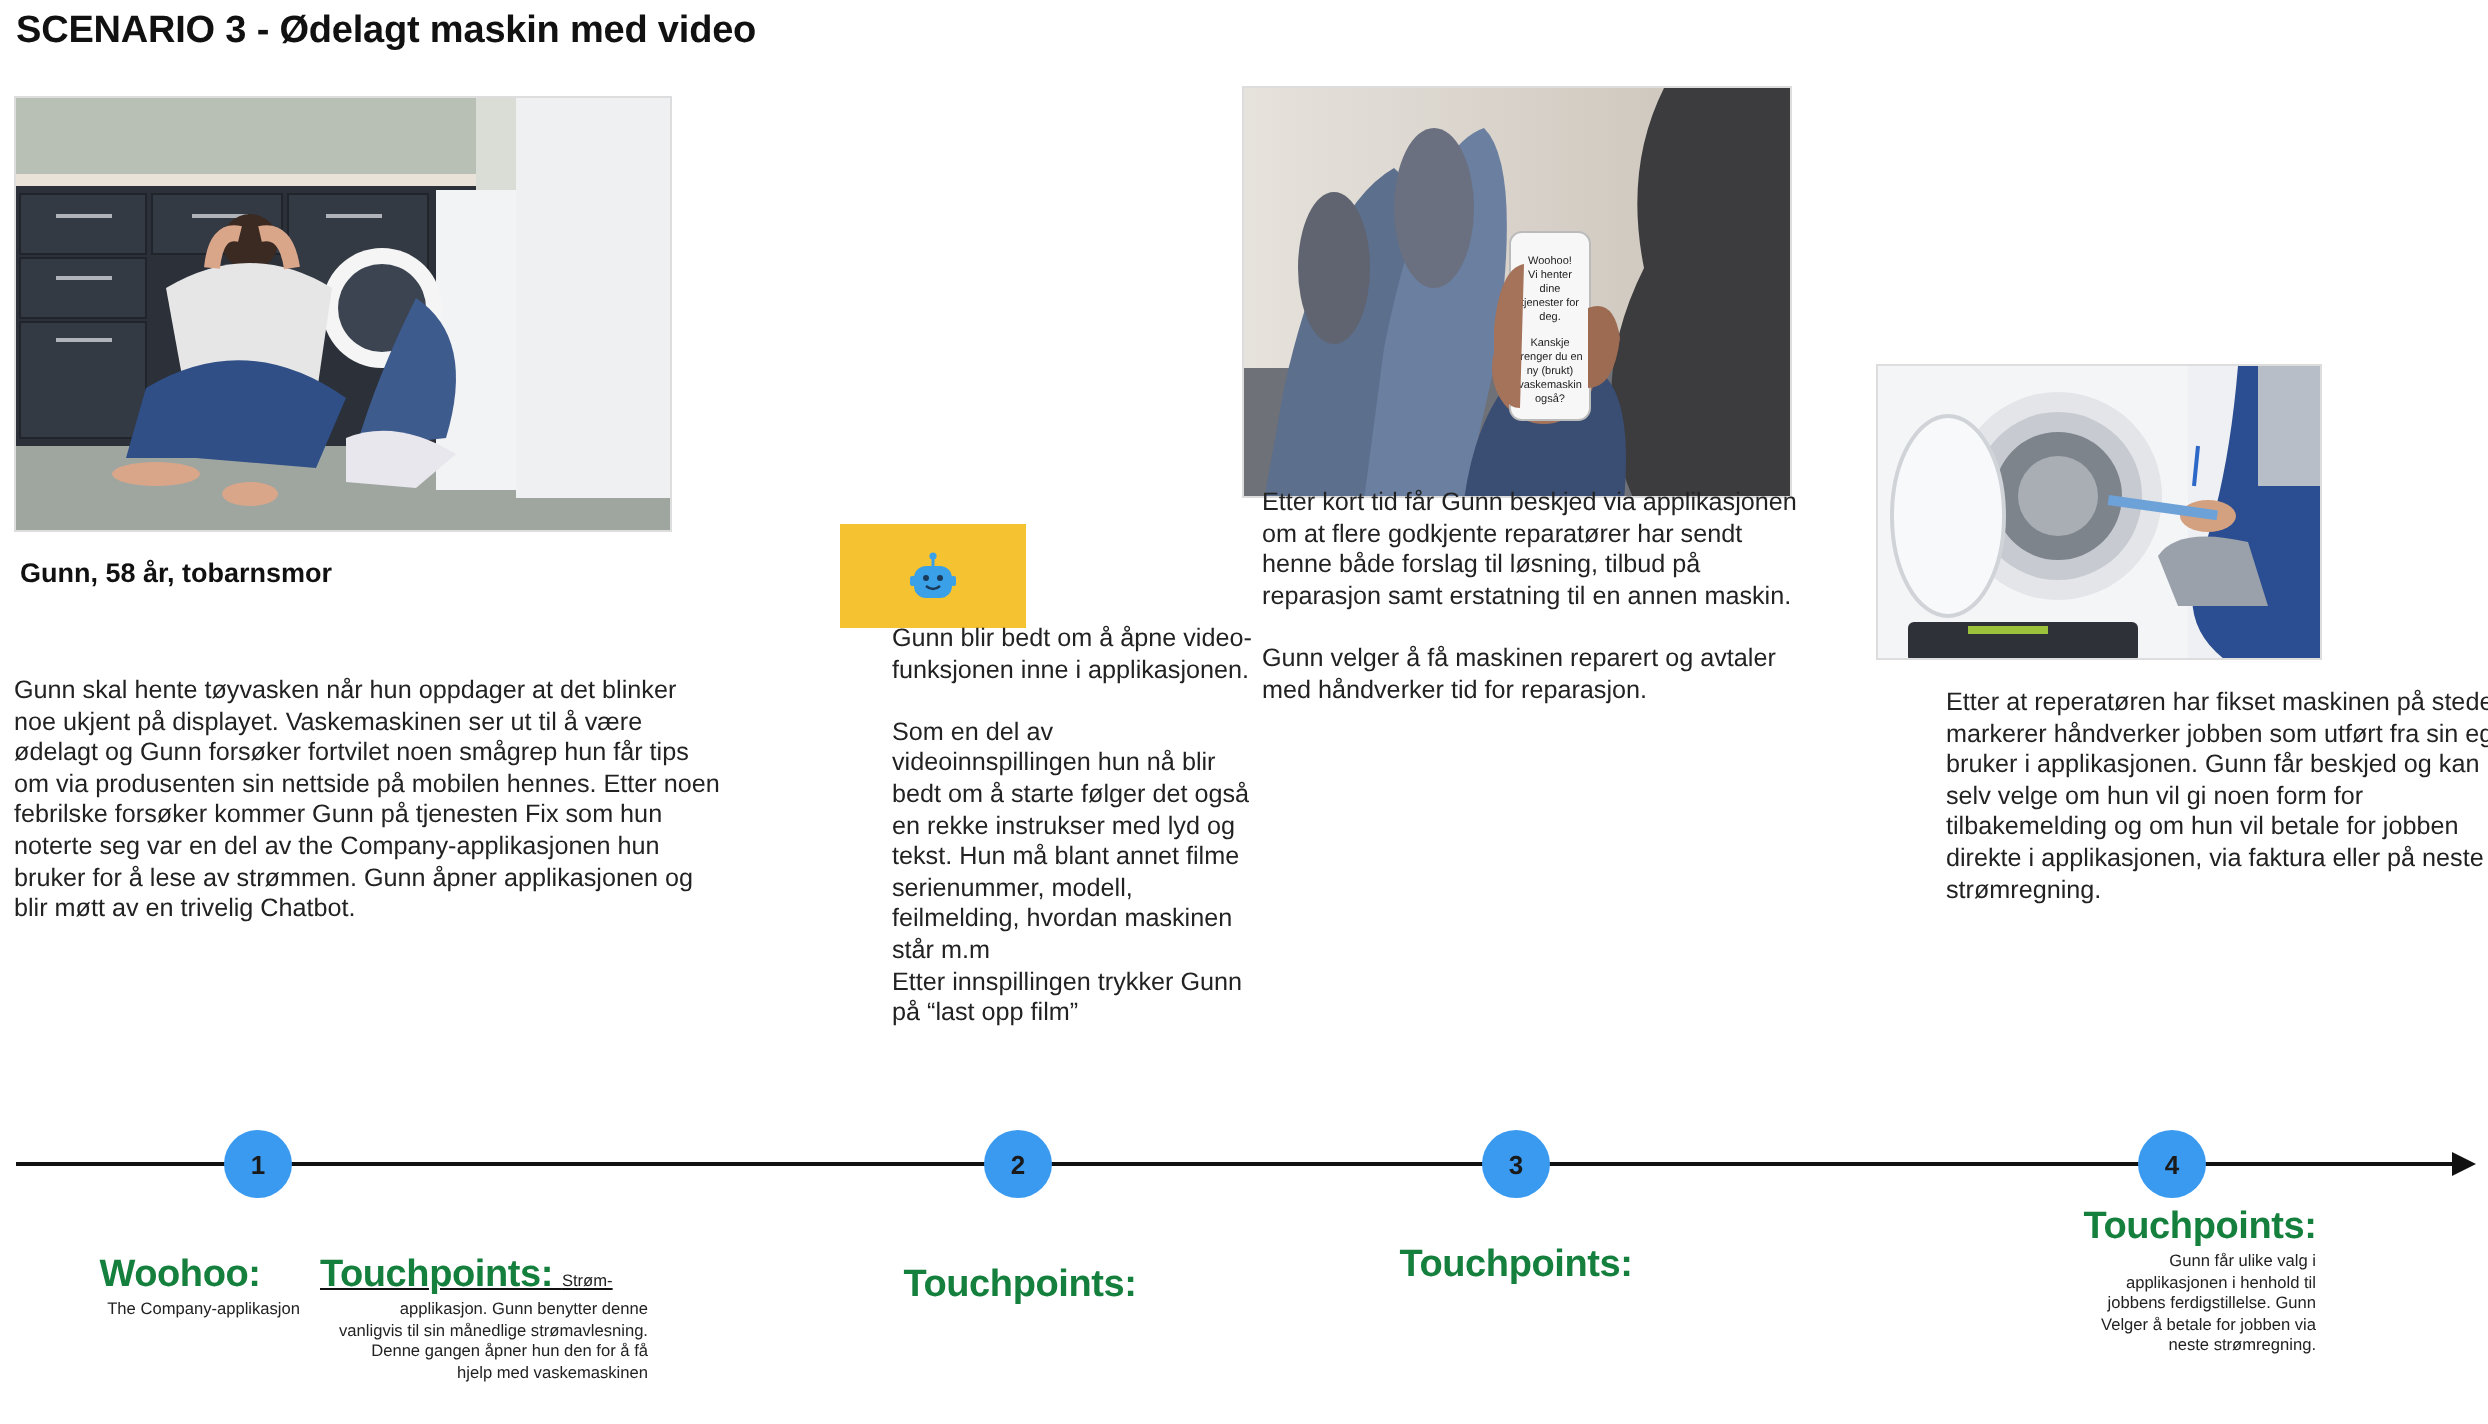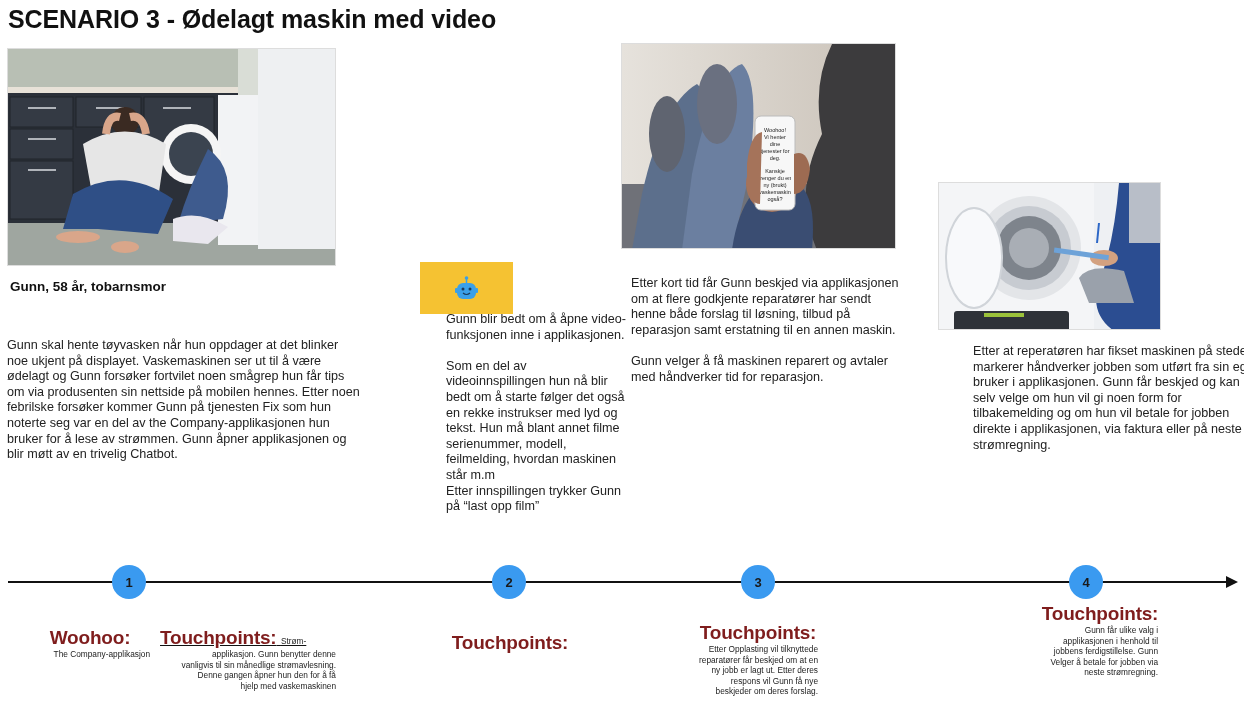--- a/index.html
+++ b/index.html
@@ -1,27 +1,27 @@
 <!DOCTYPE html>
 <html><head>
 <meta charset="utf-8">
 <style>
   * { box-sizing: border-box; margin: 0; padding: 0; }
   html, body { width: 1244px; height: 712px; background: #ffffff; overflow: hidden; }
   body { position: relative; font-family: "Liberation Sans", sans-serif; color: #111; }
   .abs { position: absolute; }
-  .title { left: 8px; top: 5px; font-size: 25px; font-weight: bold; color: #111; letter-spacing: -0.1px; }
+  .title { left: 8px; top: 5px; font-size: 19px; font-weight: bold; color: #111; letter-spacing: -0.1px; }
   .photo { overflow: hidden; border: 1px solid #ddd; }
   .persona { left: 10px; top: 279px; font-size: 13.5px; font-weight: bold; }
   .body-text { font-size: 12.6px; line-height: 15.6px; color: #222; white-space: pre-line; }
   .robot-box { left: 420px; top: 262px; width: 93px; height: 52px; background: #f5c232; }
   .timeline { left: 8px; top: 581px; width: 1222px; height: 2px; background: #111; }
   .arrowhead { left: 1226px; top: 576px; width: 0; height: 0; border-top: 6px solid transparent; border-bottom: 6px solid transparent; border-left: 12px solid #111; }
   .step { width: 34px; height: 34px; border-radius: 50%; background: #3a9af0; color: #1a1a1a; font-weight: bold; font-size: 13px; display: flex; align-items: center; justify-content: center; top: 565px; }
-  .tp-head { font-size: 19px; font-weight: bold; color: #7f1d1d; text-align: center; letter-spacing: -0.2px; }
+  .tp-head { font-size: 19px; font-weight: bold; color: #15803d; text-align: center; letter-spacing: -0.2px; }
   .tp-text { font-size: 8.3px; line-height: 10.6px; color: #222; text-align: right; }
 </style>
 </head>
 <body>
 
 <div class="abs title">SCENARIO 3 - Ødelagt maskin med video</div>
 
 <div class="abs photo" style="left:7px; top:48px; width:329px; height:218px;">
   <svg width="329" height="218" viewBox="0 0 329 218">
     <rect x="0" y="0" width="329" height="218" fill="#d9ddd6"></rect>
@@ -103,21 +103,21 @@
     <text x="153" y="129" font-size="5.5" text-anchor="middle" fill="#222" font-family="Liberation Sans, sans-serif">Kanskje</text>
     <text x="153" y="136" font-size="5.5" text-anchor="middle" fill="#222" font-family="Liberation Sans, sans-serif">trenger du en</text>
     <text x="153" y="143" font-size="5.5" text-anchor="middle" fill="#222" font-family="Liberation Sans, sans-serif">ny (brukt)</text>
     <text x="153" y="150" font-size="5.5" text-anchor="middle" fill="#222" font-family="Liberation Sans, sans-serif">vaskemaskin</text>
     <text x="153" y="157" font-size="5.5" text-anchor="middle" fill="#222" font-family="Liberation Sans, sans-serif">også?</text>
     <path d="M125 120 Q128 90 140 88 L138 160 Q128 160 125 140Z" fill="#a5735a"></path>
     <path d="M172 110 Q185 105 188 125 Q185 150 172 150Z" fill="#9d6b52"></path>
   </svg>
 </div>
 
-<div class="abs body-text" style="left:631px; top:276px; width:270px;">Etter kort tid får Gunn beskjed via applikasjonen om at flere godkjente reparatører har sendt henne både forslag til løsning, tilbud på reparasjon samt erstatning til en annen maskin.
+<div class="abs body-text" style="left:631px; top:244px; width:270px;">Etter kort tid får Gunn beskjed via applikasjonen om at flere godkjente reparatører har sendt henne både forslag til løsning, tilbud på reparasjon samt erstatning til en annen maskin.
 
 Gunn velger å få maskinen reparert og avtaler med håndverker tid for reparasjon.</div>
 
 <div class="abs photo" style="left:938px; top:182px; width:223px; height:148px;">
   <svg width="223" height="148" viewBox="0 0 223 148">
     <rect x="0" y="0" width="223" height="148" fill="#eef0f3"></rect>
     <rect x="0" y="0" width="155" height="148" fill="#f4f5f7"></rect>
     <circle cx="90" cy="65" r="52" fill="#e3e5e8"></circle>
     <circle cx="90" cy="65" r="42" fill="#c7cbd1"></circle>
     <circle cx="90" cy="65" r="32" fill="#7e848c"></circle>
@@ -147,28 +147,27 @@
 <div class="abs" style="left:30px; top:627px; width:120px; text-align:center;">
   <div class="tp-head">Woohoo:</div>
   <div class="tp-text">The Company-applikasjon</div>
 </div>
 
 <div class="abs" style="left:160px; top:627px; width:162px;">
   <div style="text-align:left; white-space:nowrap;text-decoration:underline;">
     <span class="tp-head">Touchpoints:</span>
     <span class="tp-text">Strøm-</span>
   </div>
-  <div class="tp-text" style="width:158px; margin-left:18px;">applikasjon. Gunn benytter denne vanligvis til sin månedlige strømavlesning. Denne gangen åpner hun den for å få hjelp med vaskemaskinen</div>
+  <div class="tp-text" style="width:158px; margin-left:6px;">applikasjon. Gunn benytter denne vanligvis til sin månedlige strømavlesning. Denne gangen åpner hun den for å få hjelp med vaskemaskinen</div>
 </div>
 
 <div class="abs" style="left:440px; top:632px; width:140px; text-align:center;">
   <div class="tp-head">Touchpoints:</div>
 </div>
 
 <div class="abs" style="left:688px; top:622px; width:140px; text-align:center;">
   <div class="tp-head">Touchpoints:</div>
-  <div class="tp-text" style="padding:0 10px;">Etter Opplasting vil tilknyttede reparatører får beskjed om at en ny jobb er lagt ut. Etter deres respons vil Gunn få nye beskjeder om deres forslag.</div>
 </div>
 
 <div class="abs" style="left:1030px; top:603px; width:140px; text-align:center;">
   <div class="tp-head">Touchpoints:</div>
   <div class="tp-text" style="padding:0 12px;">Gunn får ulike valg i applikasjonen i henhold til jobbens ferdigstillelse. Gunn Velger å betale for jobben via neste strømregning.</div>
 </div>
 
 </body></html>

